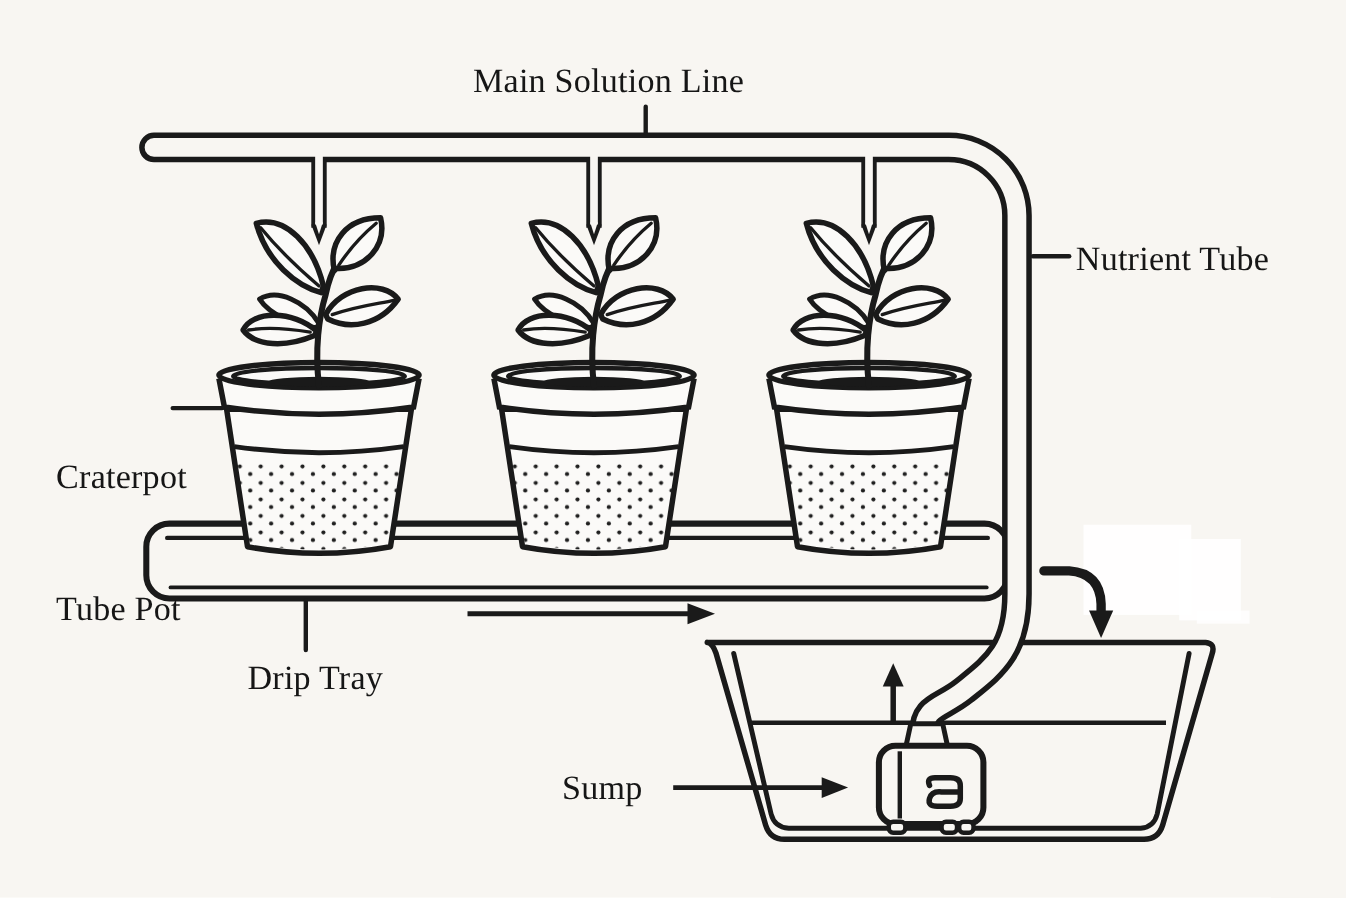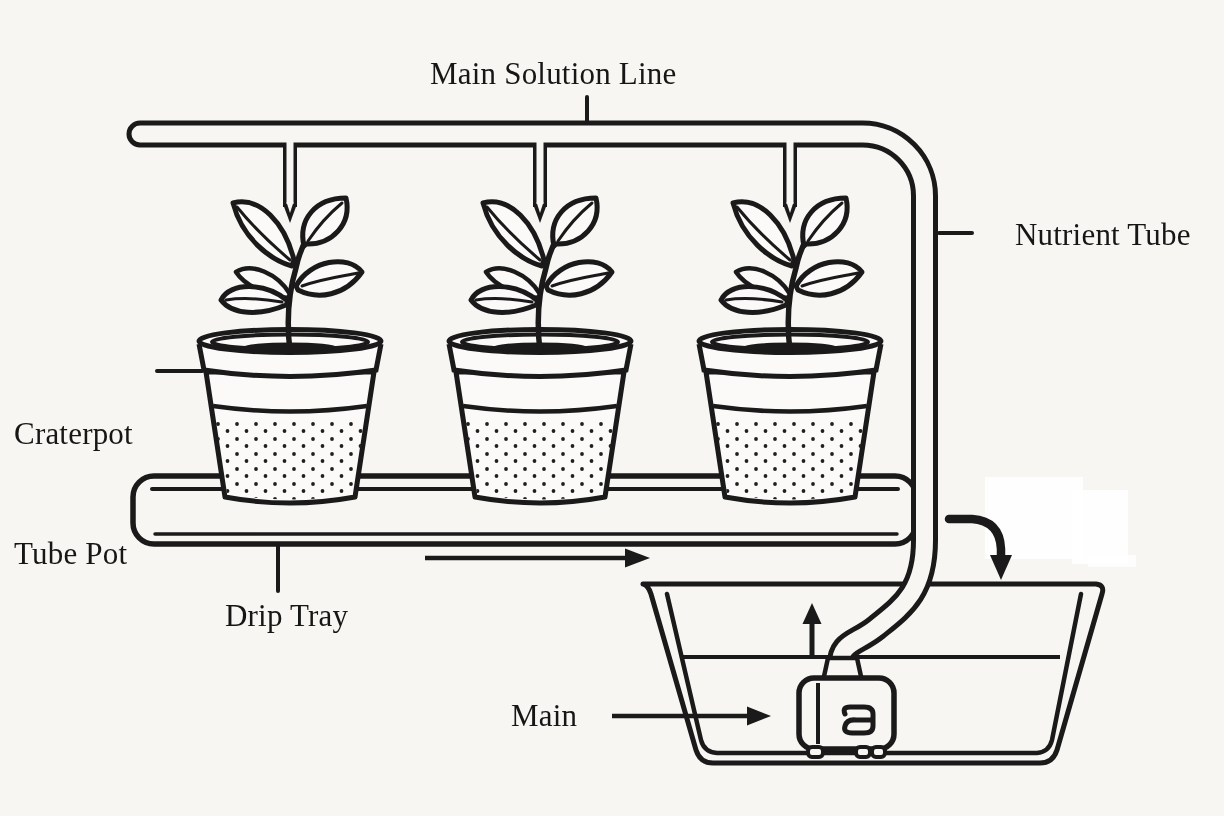--- a/index.html
+++ b/index.html
@@ -13,21 +13,21 @@
   #stage svg{position:absolute;left:0;top:0;}
   .lbl{
     position:absolute;
     color:#161616;
     font-size:31px;
     font-weight:500;
     letter-spacing:0.2px;
     white-space:pre;
     user-select:none;
   }
-  .lbl.two-line{line-height:40px;}
+  .lbl.two-line{line-height:40px;margin-left:37px;}
 </style>
 </head>
 <body>
 
 <div id="stage">
 
 <svg width="1224" height="816" viewBox="0 0 1224 816">
   <defs>
     <pattern id="dots" width="19" height="15" patternUnits="userSpaceOnUse">
       <circle cx="4" cy="4" r="1.9" fill="#1f1f1f"></circle>
@@ -151,24 +151,24 @@
   <g stroke="#1a1a1a" stroke-width="4" stroke-linecap="round" fill="none">
     <path d="M 587,97 L 587,121"></path>
     <path d="M 939,233 L 972,233"></path>
     <path d="M 157,371 L 202,371"></path>
     <path d="M 278,546 L 278,591"></path>
   </g>
 </svg>
 
 <div class="lbl" style="left:430px;top:56px;">Main Solution Line</div>
 
-<div class="lbl" style="left:1015px;top:217px;">Nutrient Tube</div>
+<div class="lbl" style="left:978px;top:217px;">Nutrient Tube</div>
 
 <div class="lbl two-line" style="left:14px;top:334px;">
   <div>Craterpot</div>
   <div>Tube Pot</div>
 </div>
 
 <div class="lbl" style="left:209px;top:598px;margin-left:16px;">Drip Tray</div>
 
-<div class="lbl" style="left:511px;top:698px;">Main</div>
+<div class="lbl" style="left:511px;top:698px;">Sump</div>
 
 </div>
 
 </body></html>

